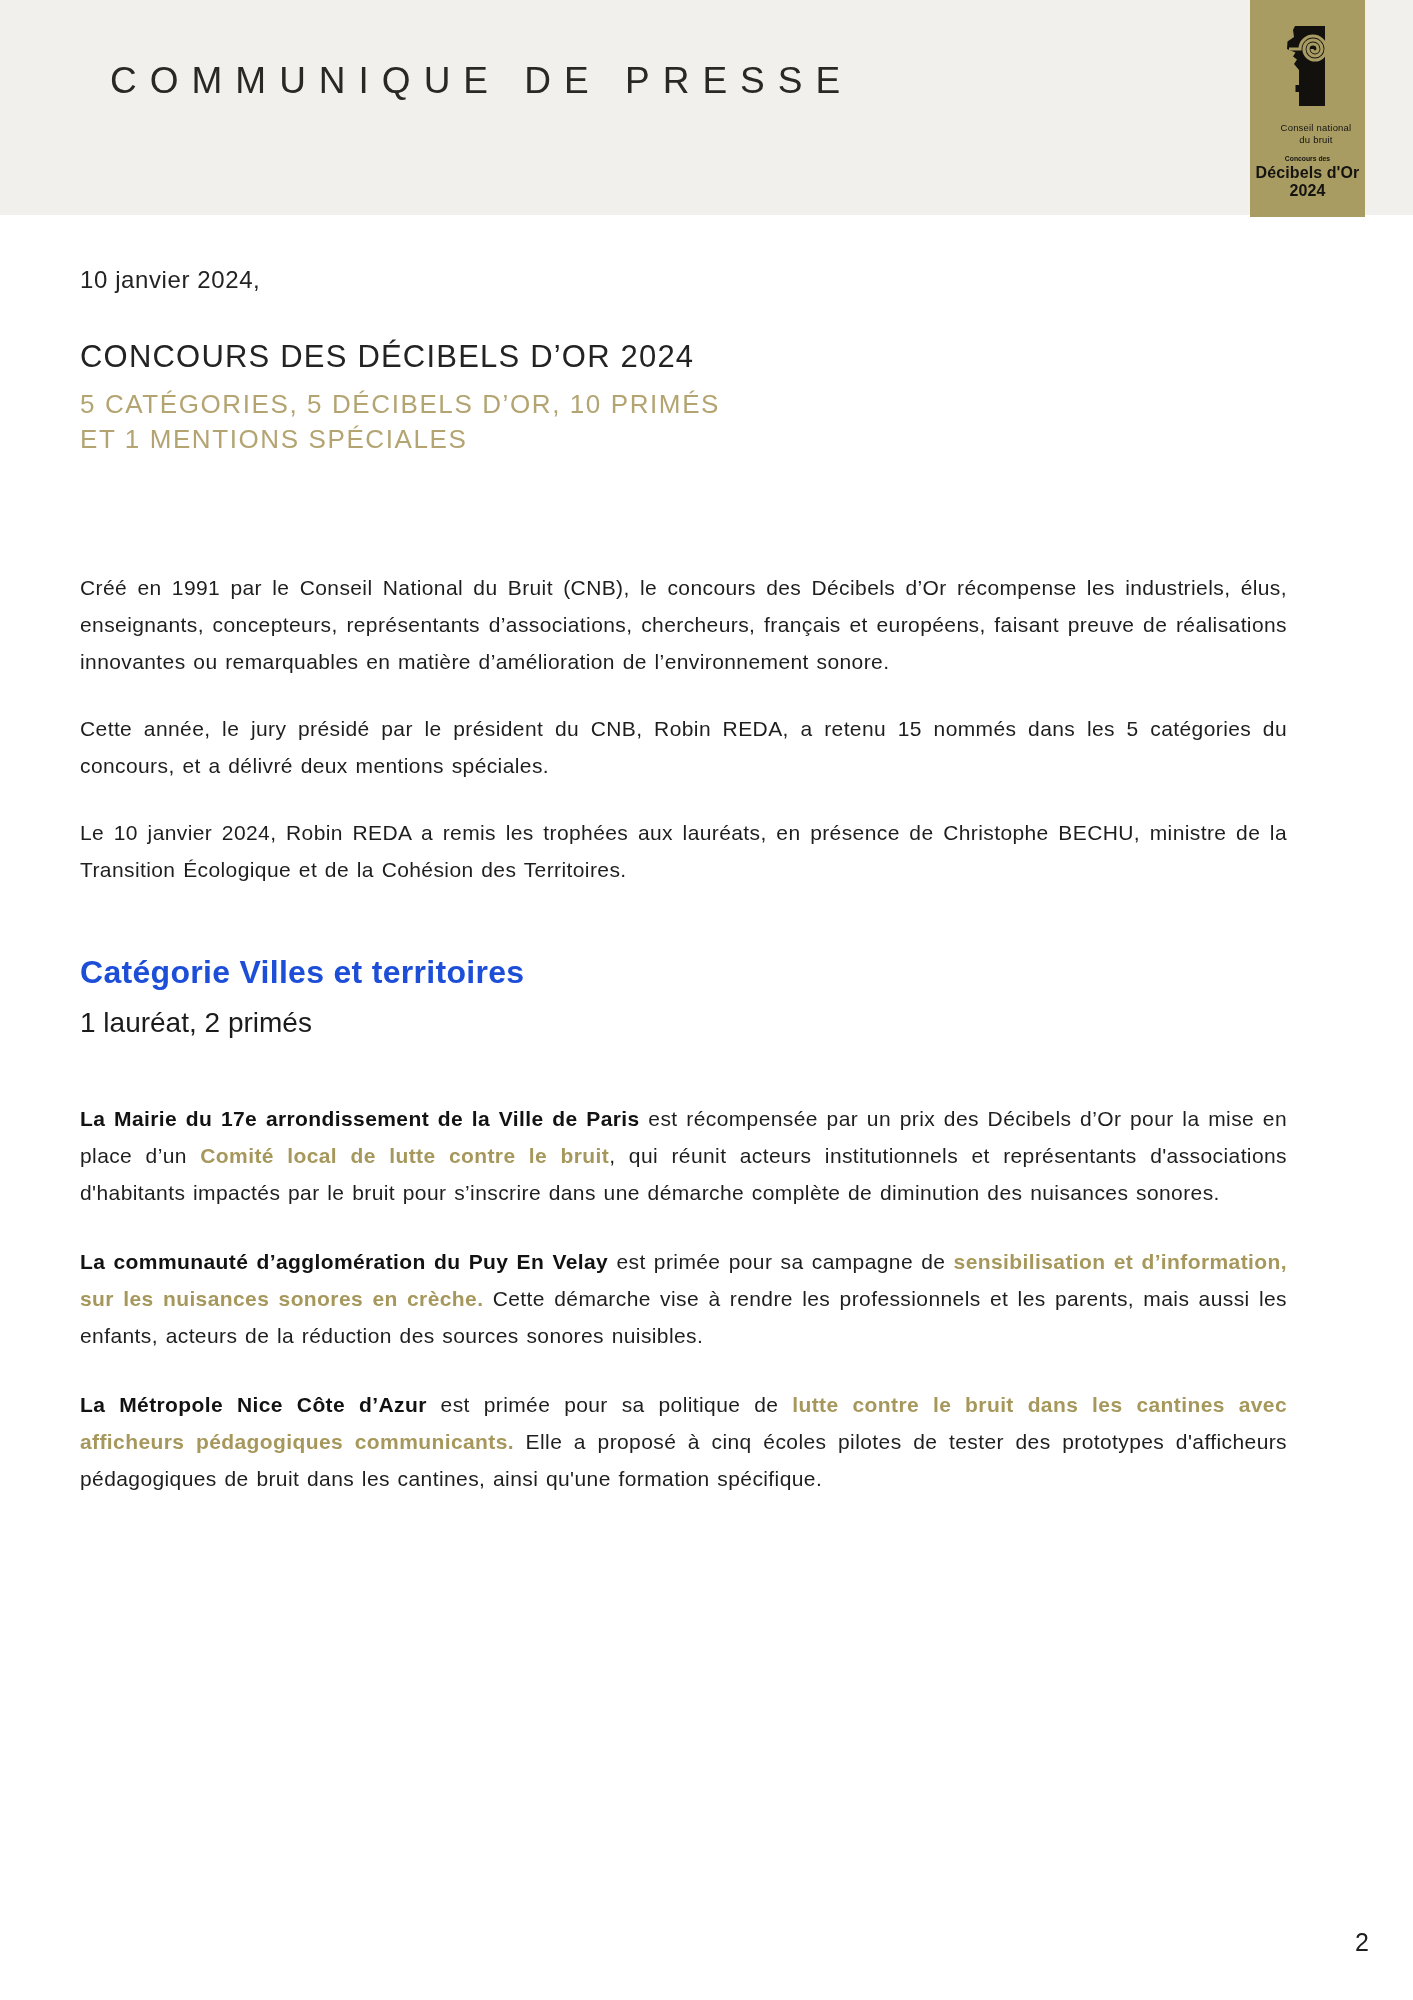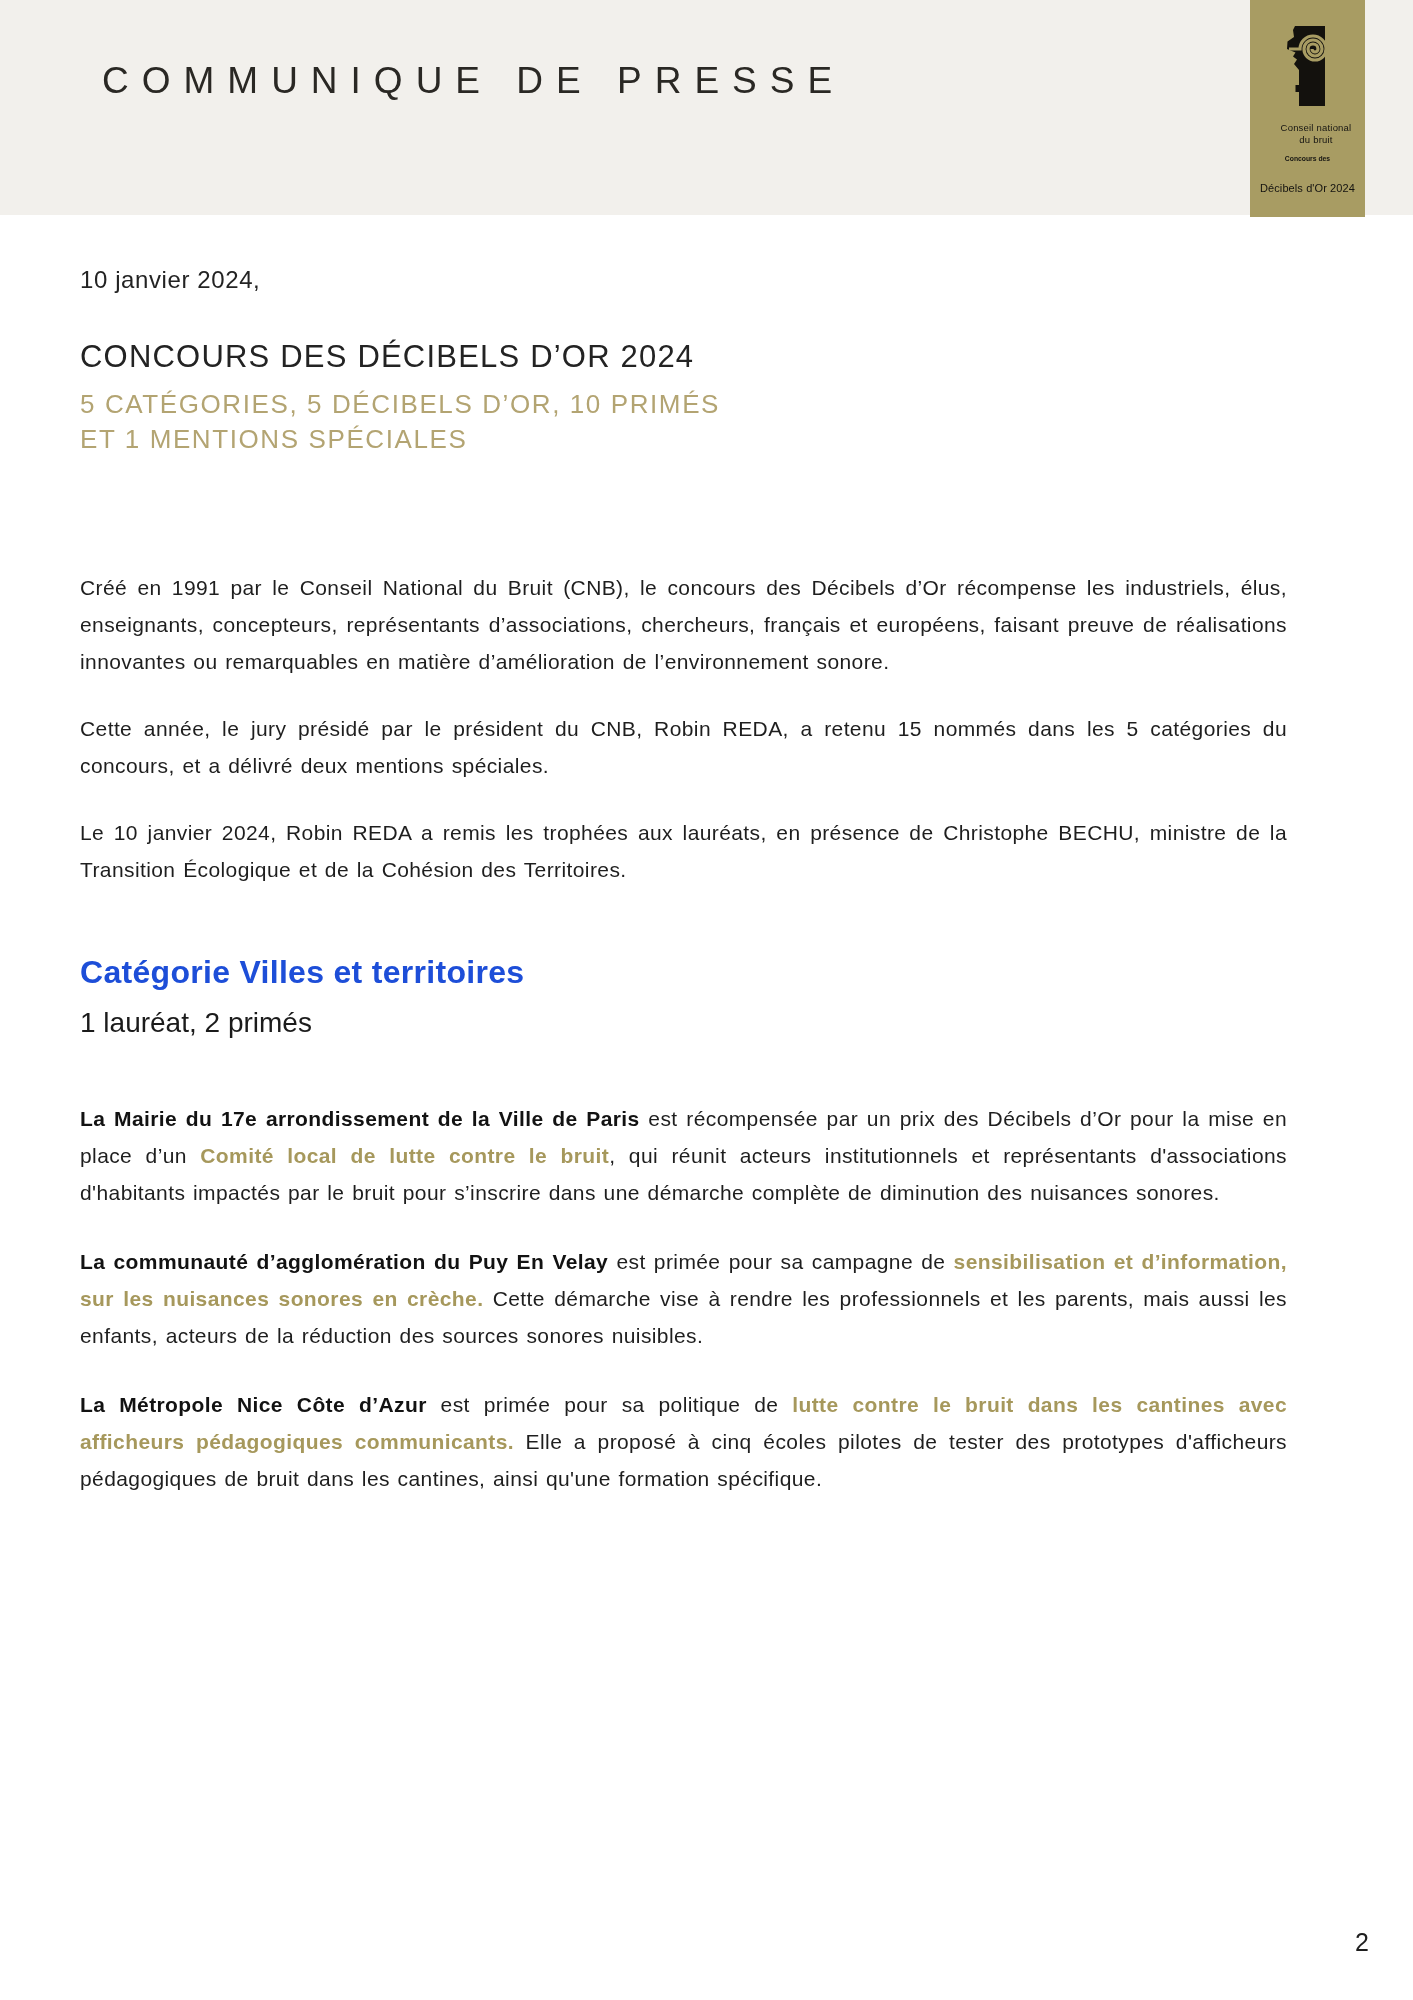--- a/index.html
+++ b/index.html
@@ -10,21 +10,21 @@
     font-family: "Liberation Sans", sans-serif;
     color: #1e1e1e;
     overflow: hidden;
   }
   .band {
     position: absolute; top: 0; left: 0;
     width: 1413px; height: 215px;
     background: #f2f0ec;
   }
   .masthead {
-    position: absolute; left: 102px; top: 60px;
+    position: absolute; left: 110px; top: 60px;
     font-size: 37px; font-weight: 300;
     letter-spacing: 13px;
     color: #2a2824;
     white-space: nowrap;
   }
   .badge {
     position: absolute; top: 0; right: 48px;
     width: 115px; height: 217px;
     background: #a89c63;
     text-align: center;
@@ -35,22 +35,22 @@
     font-size: 9.5px; line-height: 12px;
     font-weight: 500; color: #161512;
     letter-spacing: .2px;
     padding-left: 17px;
   }
   .badge-concours {
     margin-top: 9px;
     font-size: 6.8px; font-weight: 700; color: #161512;
   }
   .badge-decibels {
-    margin-top: 20px;
-    font-size: 11px; font-weight: 400; color: #141310;
+    margin-top: 2px;
+    font-size: 16px; font-weight: 700; color: #141310;
     letter-spacing: .1px;
   }
   main {
     position: absolute; top: 215px; left: 0;
     width: 1413px;
     padding: 0 126px 0 80px;
   }
   .date {
     margin-top: 51px;
     font-size: 24px; font-weight: 400;

